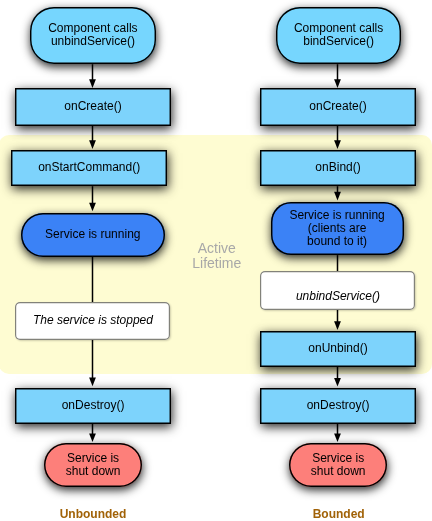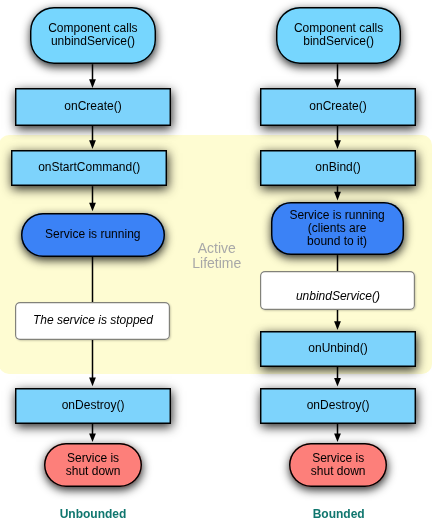--- a/index.html
+++ b/index.html
@@ -9,21 +9,21 @@
   .band{position:absolute;background:#fefcd2;border-radius:14px;}
   .node{position:absolute;box-sizing:border-box;display:flex;align-items:center;
         justify-content:center;text-align:center;font-size:12px;line-height:13.2px;color:#000;}
   .proc{background:#7dd3fc;box-shadow:inset 0 0 0 1.45px #000, 0.5px 3px 10px rgba(0,0,0,.85);}
   .term{box-shadow:inset 0 0 0 1.45px #000, 0.5px 3px 10px rgba(0,0,0,.85);}
   .blue{background:#76d6fe;}
   .green{background:#3b82f6;}
   .red{background:#fd7f7a;}
   .note{background:#fff;border-radius:5px;font-style:italic;
         box-shadow:inset 0 0 0 1.2px #82827a, 1px 1px 2px rgba(0,0,0,.18);}
-  .caption{position:absolute;font-size:12px;font-weight:bold;text-align:center;color:#0f766e;}
+  .caption{position:absolute;font-size:12px;font-weight:bold;text-align:center;color:#a16207;}
   .actlabel{position:absolute;font-size:14px;color:#a8a8a8;text-align:center;line-height:15.2px;}
   svg.arrows{position:absolute;left:0;top:0;width:432px;height:521px;overflow:visible;}
 </style>
 </head>
 <body>
 
 <div id="stage">
 
   <div class="band" style="left:-1px;top:134.6px;width:433px;height:239.2px;border-radius:10px;"></div>
 

